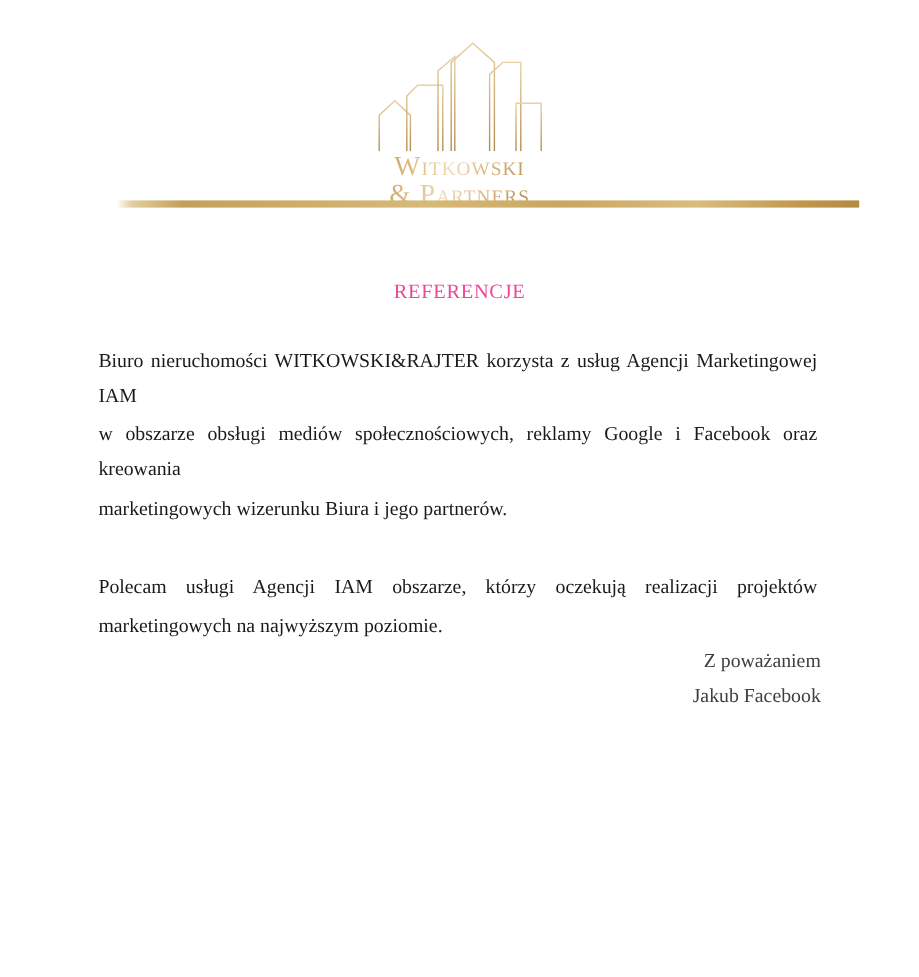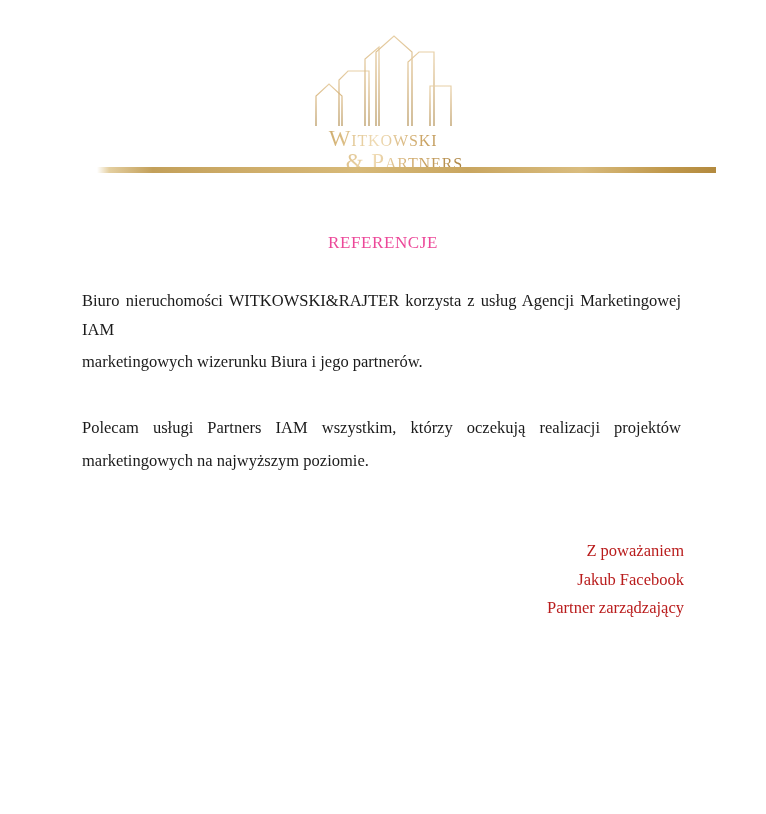--- a/index.html
+++ b/index.html
@@ -60,21 +60,20 @@
     color: transparent;
     -webkit-text-fill-color: transparent;
   }
   .logo-line-1 {
     font-size: 23px;
     display: block;
   }
   .logo-line-2 {
     font-size: 23px;
     display: block;
-    text-align: right;
   }
 
   .gold-rule {
     position: absolute;
     left: 97px;
     width: 619px;
     top: 167px;
     height: 6px;
     background: linear-gradient(90deg,
         #ffffff 0%,
@@ -126,21 +125,21 @@
   }
 
   .signature {
     position: absolute;
     right: 82px;
     top: 537px;
     width: 300px;
     text-align: right;
     font-size: 16.5px;
     line-height: 28.7px;
-    color: #b91c1c;
+    color: #404040;
   }
   .signature div {
     white-space: nowrap;
   }
 </style>
 </head>
 <body>
 
 <div class="page">
 
@@ -183,25 +182,25 @@
       </div>
     </div>
 
     <div class="gold-rule"></div>
   </div>
 
   <div class="doc-title">REFERENCJE</div>
 
   <div class="body-copy">
     <p class="just-line">Biuro nieruchomości WITKOWSKI&amp;RAJTER korzysta z usług Agencji Marketingowej IAM</p>
+    <p class="just-line">w obszarze obsługi mediów społecznościowych, reklamy Google i Facebook oraz kreowania</p>
     <p class="last-line">marketingowych wizerunku Biura i jego partnerów.</p>
     <div class="para-gap"></div>
-    <p class="just-line">Polecam usługi Partners IAM wszystkim, którzy oczekują realizacji projektów</p>
+    <p class="just-line">Polecam usługi Agencji IAM obszarze, którzy oczekują realizacji projektów</p>
     <p class="last-line">marketingowych na najwyższym poziomie.</p>
   </div>
 
   <div class="signature">
     <div>Z poważaniem</div>
     <div>Jakub Facebook</div>
-    <div>Partner zarządzający</div>
   </div>
 
 </div>
 
 </body></html>

